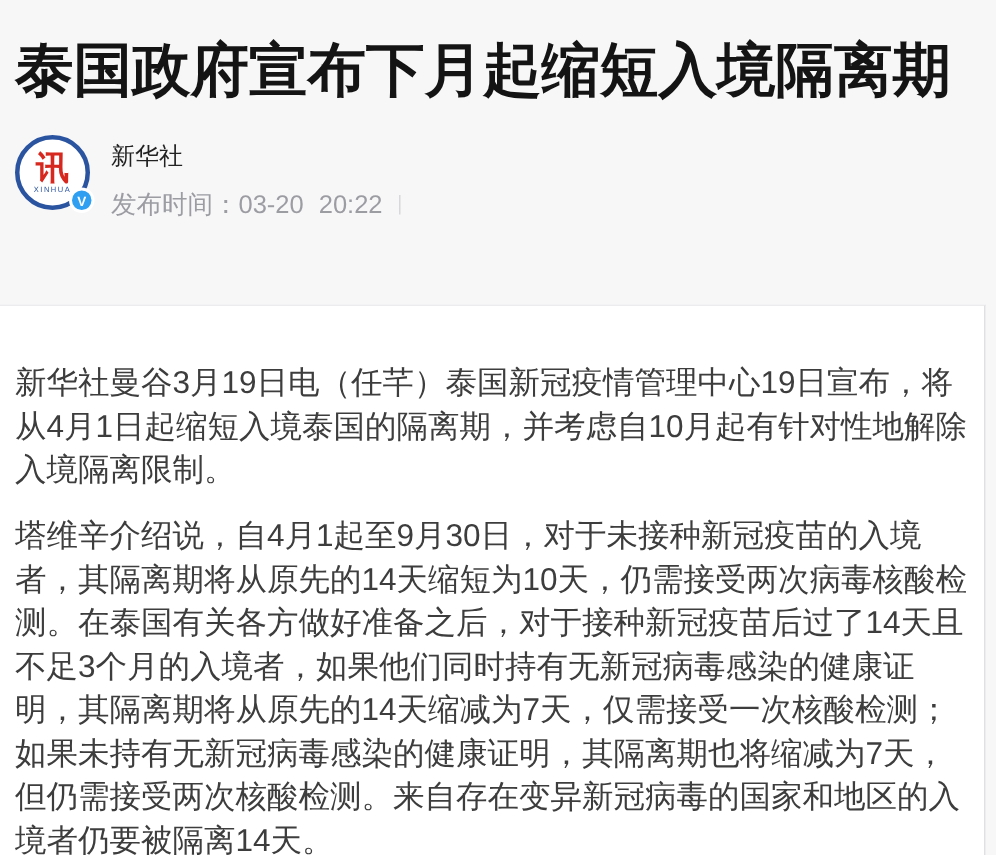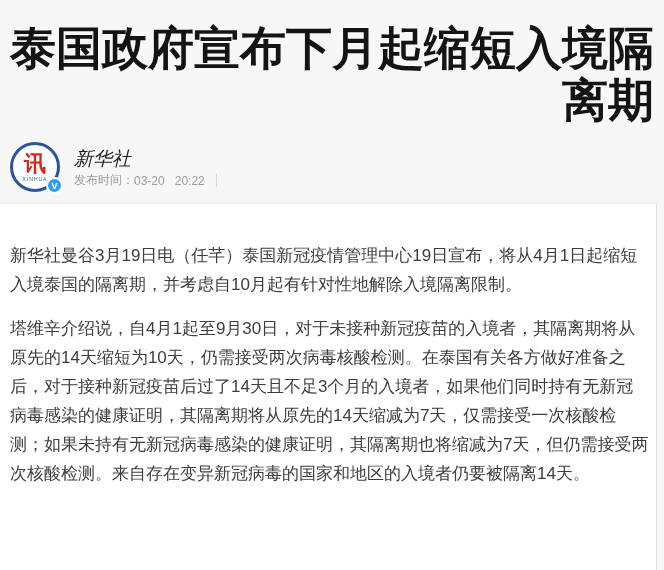--- a/index.html
+++ b/index.html
@@ -9,25 +9,24 @@
     font-family: "Liberation Sans", "DejaVu Sans", sans-serif;
     overflow: hidden;
   }
   .page-header {
     height: 203px;
     box-sizing: border-box;
     padding: 22px 10px 0 10px;
   }
   .article-title {
     margin: 0;
-    font-size: 46px;
+    font-size: 39px;
     line-height: 52px;
     font-weight: 700;
     color: #141414;
-    text-align: right;
   }
   .author-row {
     margin-top: 16px;
     display: flex;
     align-items: flex-start;
   }
   .avatar-wrap {
     position: relative;
     width: 50px; height: 50px;
     flex: 0 0 auto;
@@ -67,27 +66,27 @@
     border-radius: 50%;
     color: #fff;
     font-size: 9px;
     font-weight: 700;
     display: flex;
     align-items: center;
     justify-content: center;
   }
   .author-info { margin-left: 14px; padding-top: 4px; }
   .author-name {
-    font-size: 19px;
+    font-size: 16px;
     color: #222222;
     cursor: pointer;
-    font-style: italic;
   }
   .author-meta {
-    font-size: 12px;
+    margin-top: 10px;
+    font-size: 17px;
     color: #9c9ca3;
     display: flex;
     align-items: center;
   }
   .meta-time { margin-left: 10px; }
   .meta-divider {
     width: 1px; height: 13px;
     background: #d8d8dc;
     margin: 0 11px;
   }
@@ -95,21 +94,21 @@
     background: #ffffff;
     width: 657px;
     box-sizing: border-box;
     min-height: 367px;
     border-top: 1px solid #ececef;
     border-right: 1px solid #e0e0e4;
     padding: 37px 7px 20px 10px;
   }
   .content-panel p {
     margin: 0 0 15px 0;
-    font-size: 17px;
+    font-size: 21px;
     line-height: 29px;
     color: #3d3d3d;
   }
 </style>
 </head>
 <body>
 
 <div class="page-header">
   <h1 class="article-title">泰国政府宣布下月起缩短入境隔离期</h1>
 

